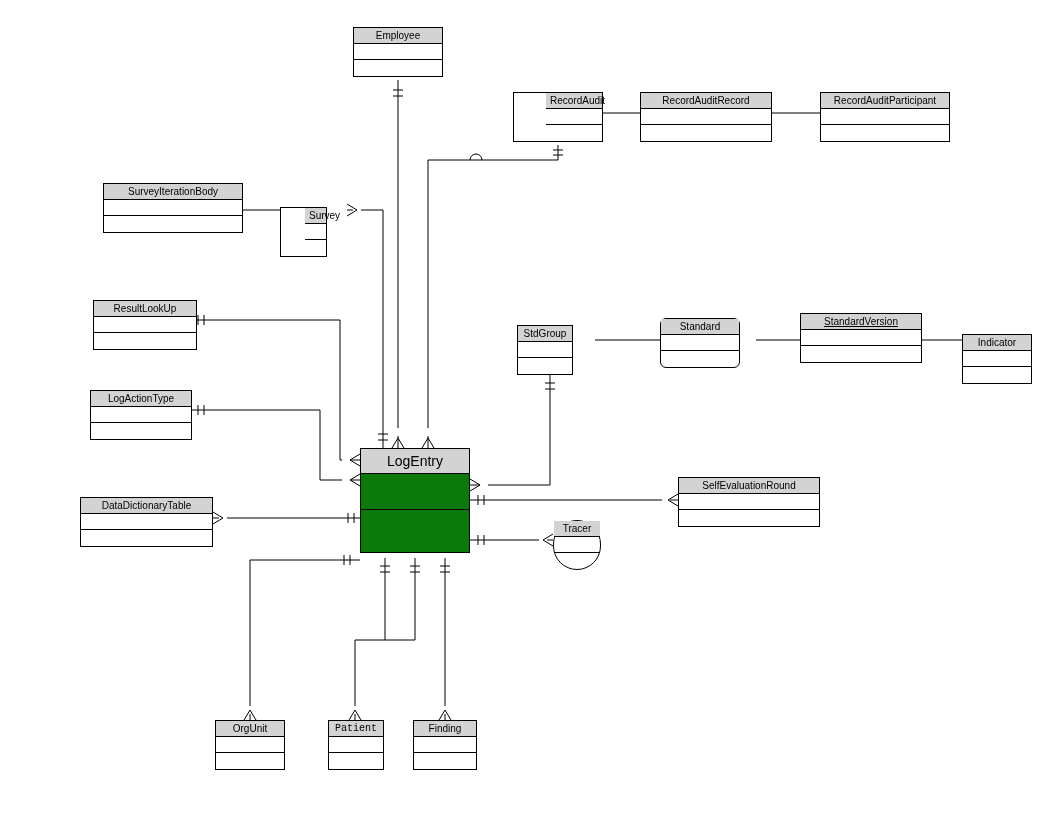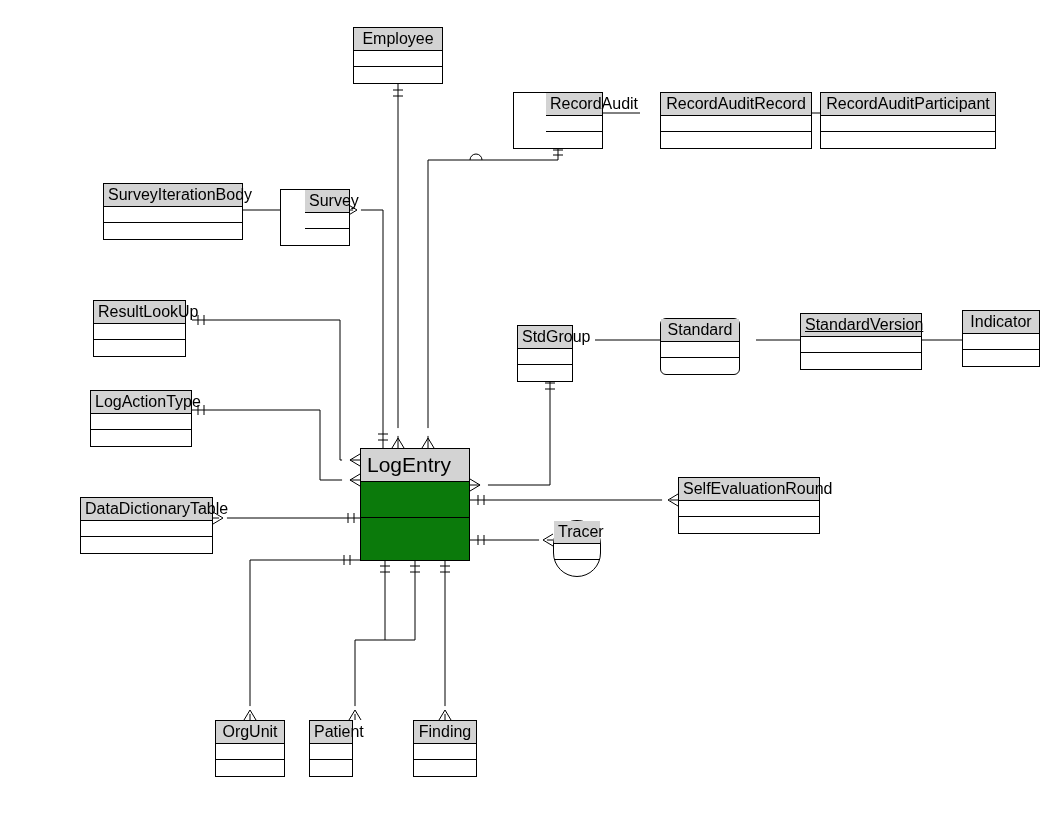--- a/index.html
+++ b/index.html
@@ -22,21 +22,21 @@
   .entity {
     position: absolute;
     border: 1px solid #000;
     background: #fff;
     box-sizing: border-box;
   }
   .entity .title {
     background: #d3d3d3;
     border-bottom: 1px solid #000;
     text-align: center;
-    font-size: 16px;
+    font-size: 10px;
     padding: 2px 4px;
     box-sizing: border-box;
     white-space: nowrap;
   }
   .entity .row {
     border-bottom: 1px solid #000;
     height: 16px;
     box-sizing: border-box;
   }
   .entity .row:last-child {
@@ -44,23 +44,23 @@
   }
   
   .logentry {
     position: absolute;
     border: 1px solid #000;
     box-sizing: border-box;
   }
   .logentry .title {
     background: #d3d3d3;
     border-bottom: 1px solid #000;
-    font-size: 21px;
+    font-size: 14px;
     padding: 4px 6px;
-    text-align: left;
+    text-align: center;
   }
   .logentry .body {
     background: #0b7a0b;
   }
   .logentry .body .brow {
     border-bottom: 1px solid #000;
     height: 36px;
     box-sizing: border-box;
   }
   .logentry .body .brow:last-child {
@@ -189,45 +189,45 @@
   <div class="row"></div>
     <div class="row"></div>
 </div>
 
 <div class="entity" style="left:513px; top:92px; width:90px;padding-left:32px;">
   <div class="title">RecordAudit</div>
   <div class="row"></div>
     <div class="row"></div>
 </div>
 
-<div class="entity" style="left:640px; top:92px; width:152px;margin-left:20px;">
+<div class="entity" style="left:640px; top:92px; width:132px;">
   <div class="title">RecordAuditRecord</div>
   <div class="row"></div>
     <div class="row"></div>
 </div>
 
-<div class="entity" style="left:820px; top:92px; width:176px;">
+<div class="entity" style="left:820px; top:92px; width:130px;">
   <div class="title">RecordAuditParticipant</div>
   <div class="row"></div>
     <div class="row"></div>
 </div>
 
 <div class="entity" style="left:103px; top:183px; width:140px;">
   <div class="title">SurveyIterationBody</div>
   <div class="row"></div>
     <div class="row"></div>
 </div>
 
-<div class="entity" style="left:280px; top:189px; width:70px;padding-left:24px;">
+<div class="entity" style="left:280px; top:207px; width:47px;padding-left:24px;">
   <div class="title">Survey</div>
   <div class="row"></div>
     <div class="row"></div>
 </div>
 
-<div class="entity" style="left:93px; top:300px; width:93px;">
+<div class="entity" style="left:93px; top:300px; width:104px;">
   <div class="title">ResultLookUp</div>
   <div class="row"></div>
     <div class="row"></div>
 </div>
 
 <div class="entity" style="left:517px; top:325px; width:56px;">
   <div class="title">StdGroup</div>
   <div class="row"></div>
     <div class="row"></div>
 </div>
@@ -237,21 +237,21 @@
   <div class="row"></div>
     <div class="row"></div>
 </div>
 
 <div class="entity" style="left:800px; top:313px; width:122px;text-decoration:underline;">
   <div class="title">StandardVersion</div>
   <div class="row"></div>
     <div class="row"></div>
 </div>
 
-<div class="entity" style="left:962px; top:310px; width:78px;">
+<div class="entity" style="left:962px; top:334px; width:70px;">
   <div class="title">Indicator</div>
   <div class="row"></div>
     <div class="row"></div>
 </div>
 
 <div class="entity" style="left:90px; top:390px; width:102px;">
   <div class="title">LogActionType</div>
   <div class="row"></div>
     <div class="row"></div>
 </div>
@@ -273,21 +273,21 @@
   <div class="row"></div>
     <div class="row"></div>
 </div>
 
 <div class="entity" style="left:215px; top:720px; width:70px;">
   <div class="title">OrgUnit</div>
   <div class="row"></div>
     <div class="row"></div>
 </div>
 
-<div class="entity" style="left:309px; top:720px; width:44px;">
+<div class="entity" style="left:328px; top:720px; width:56px;font-family:Liberation Mono, monospace;">
   <div class="title">Patient</div>
   <div class="row"></div>
     <div class="row"></div>
 </div>
 
 <div class="entity" style="left:413px; top:720px; width:64px;">
   <div class="title">Finding</div>
   <div class="row"></div>
     <div class="row"></div>
 </div>

